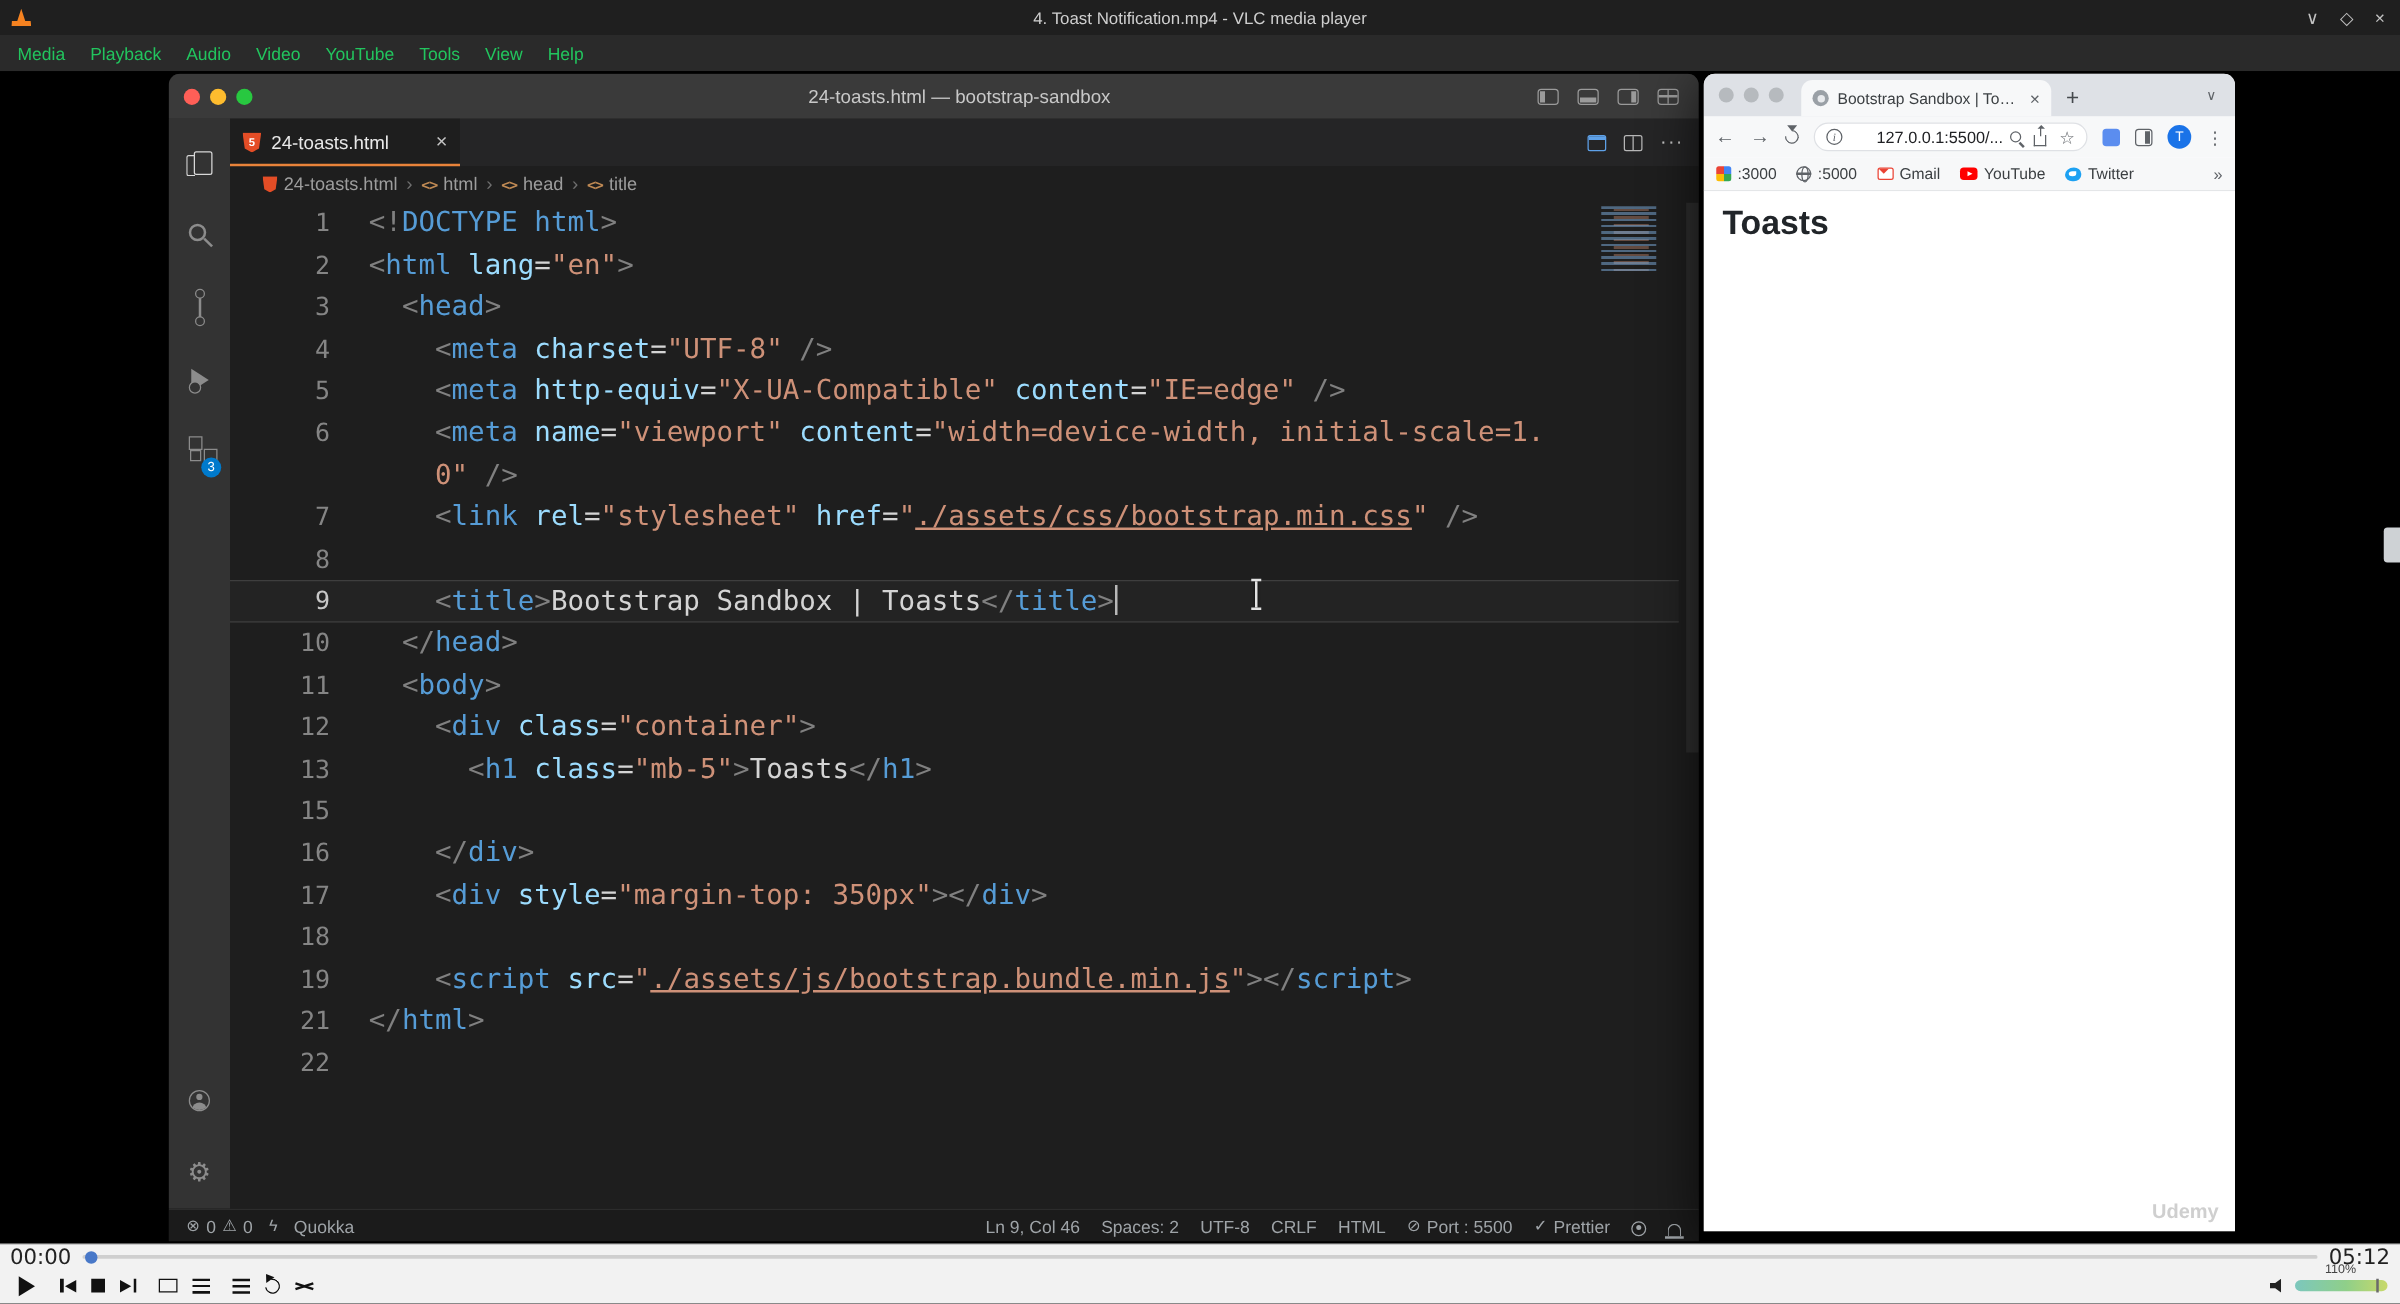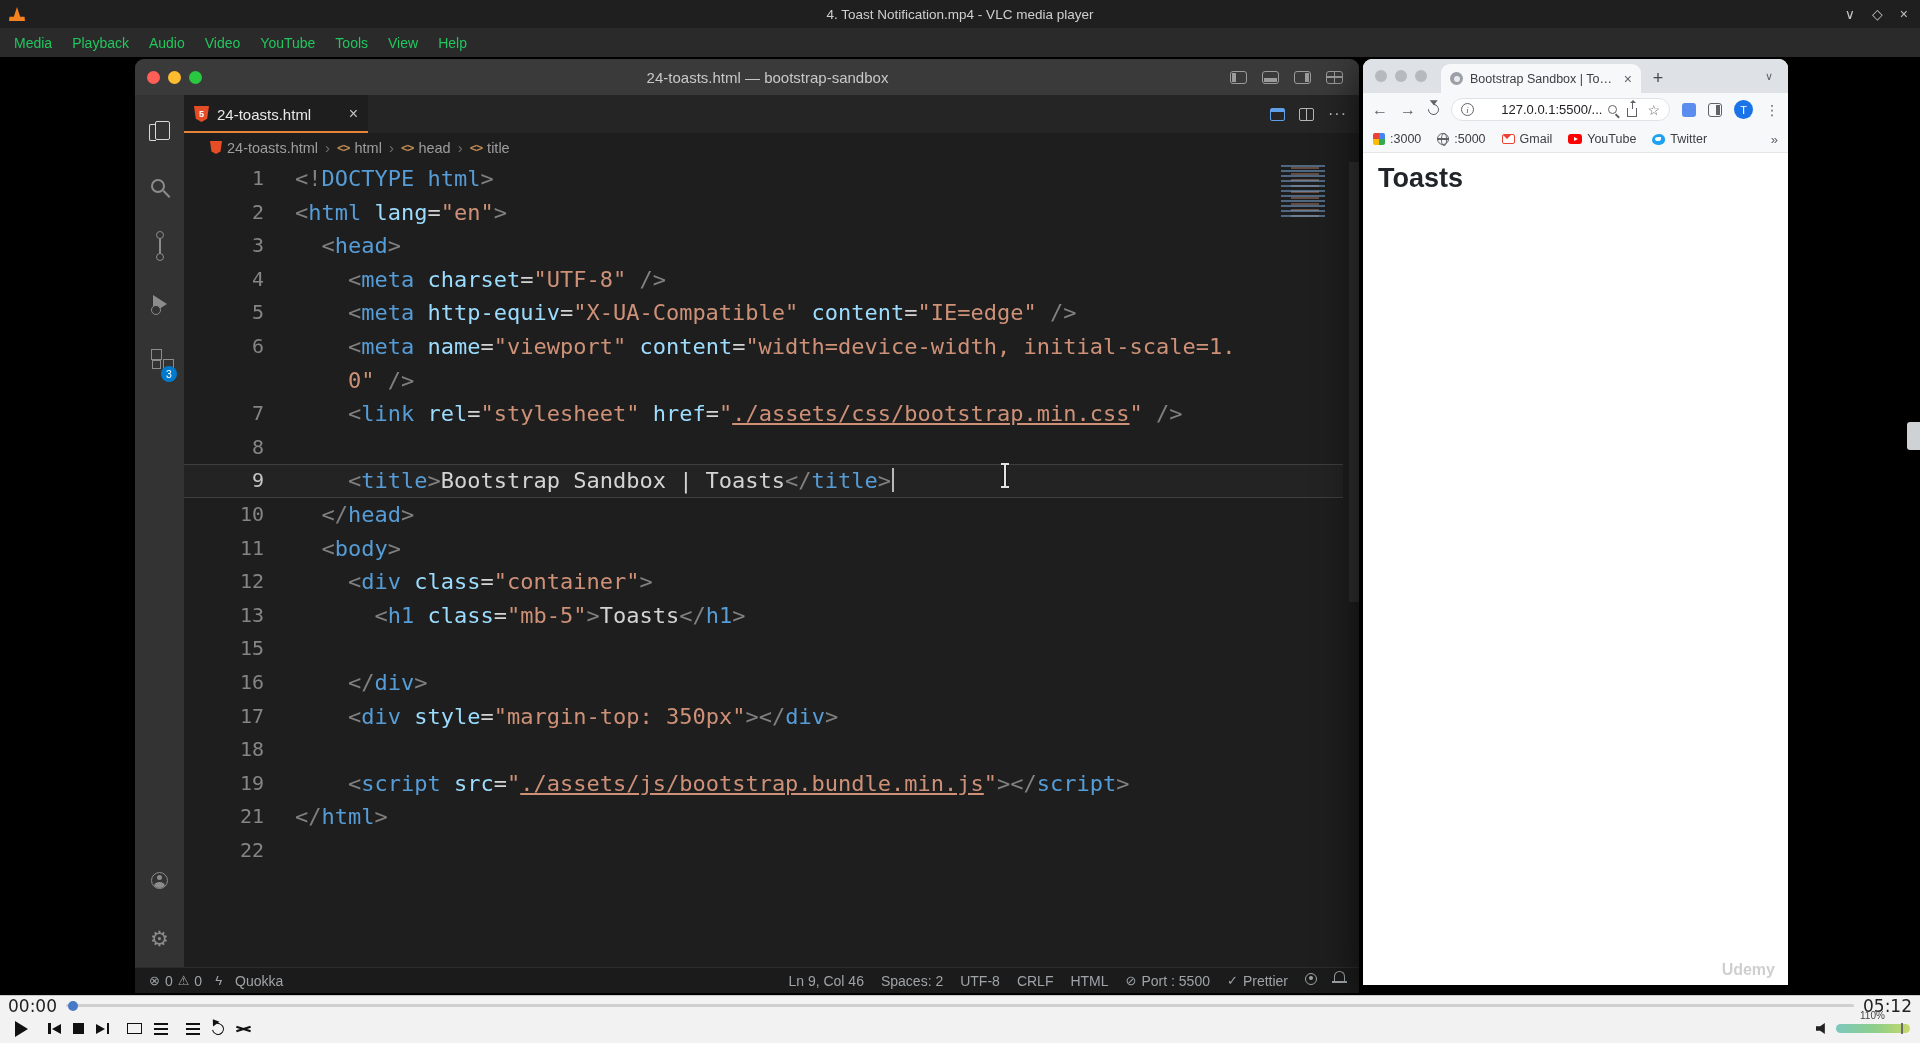--- a/index.html
+++ b/index.html
@@ -95,21 +95,21 @@
     background-size:44px 100%,28px 100%;background-position:0 0,10px 2px;background-repeat:no-repeat;}
   .scrollthumb{position:absolute;right:0;top:0;width:10px;height:440px;background:rgba(121,121,121,.18);}
   .ibeam{position:absolute;left:820px;top:303px;width:2px;height:21px;background:#e2e2e2;box-shadow:0 0 2px rgba(0,0,0,.8);}
   .ibeam::before,.ibeam::after{content:"";position:absolute;left:-3px;width:8px;height:2px;background:#e2e2e2;}
   .ibeam::before{top:-2px}.ibeam::after{bottom:-2px}
 
   .statusbar{height:26px;flex:0 0 26px;background:#1b1b1b;border-top:1px solid #2c2c2c;display:flex;align-items:center;
              padding:0 14px;color:#9fa4a8;font-size:14px;}
   .sb-left{display:flex;align-items:center;gap:13px;}
   .sb-prob{display:flex;align-items:center;gap:5px;}
-  .sb-right{margin-left:auto;display:flex;align-items:flex-start;gap:17px;}
+  .sb-right{margin-left:auto;display:flex;align-items:flex-end;gap:17px;}
   .sb-gen{display:flex;align-items:center;gap:17px;}
   .sb-item{display:flex;align-items:center;gap:5px;}
   .sb-ic{font-size:13px;}
   .bell{width:11px;height:10px;border:1.5px solid #9fa4a8;border-bottom:none;border-radius:6px 6px 0 0;position:relative;margin-top:-2px;}
   .bell::after{content:"";position:absolute;left:-3px;right:-3px;bottom:-2px;height:1.5px;background:#9fa4a8;}
   .radio{width:12px;height:12px;border:1.5px solid #9fa4a8;border-radius:50%;position:relative;}
   .radio::before{content:"";position:absolute;left:2.8px;top:2.8px;width:4px;height:4px;border-radius:50%;background:#9fa4a8;}
 
   
   .chrome{position:absolute;left:1363px;top:2px;width:425px;height:926px;background:#fff;border-radius:9px 9px 0 0;

